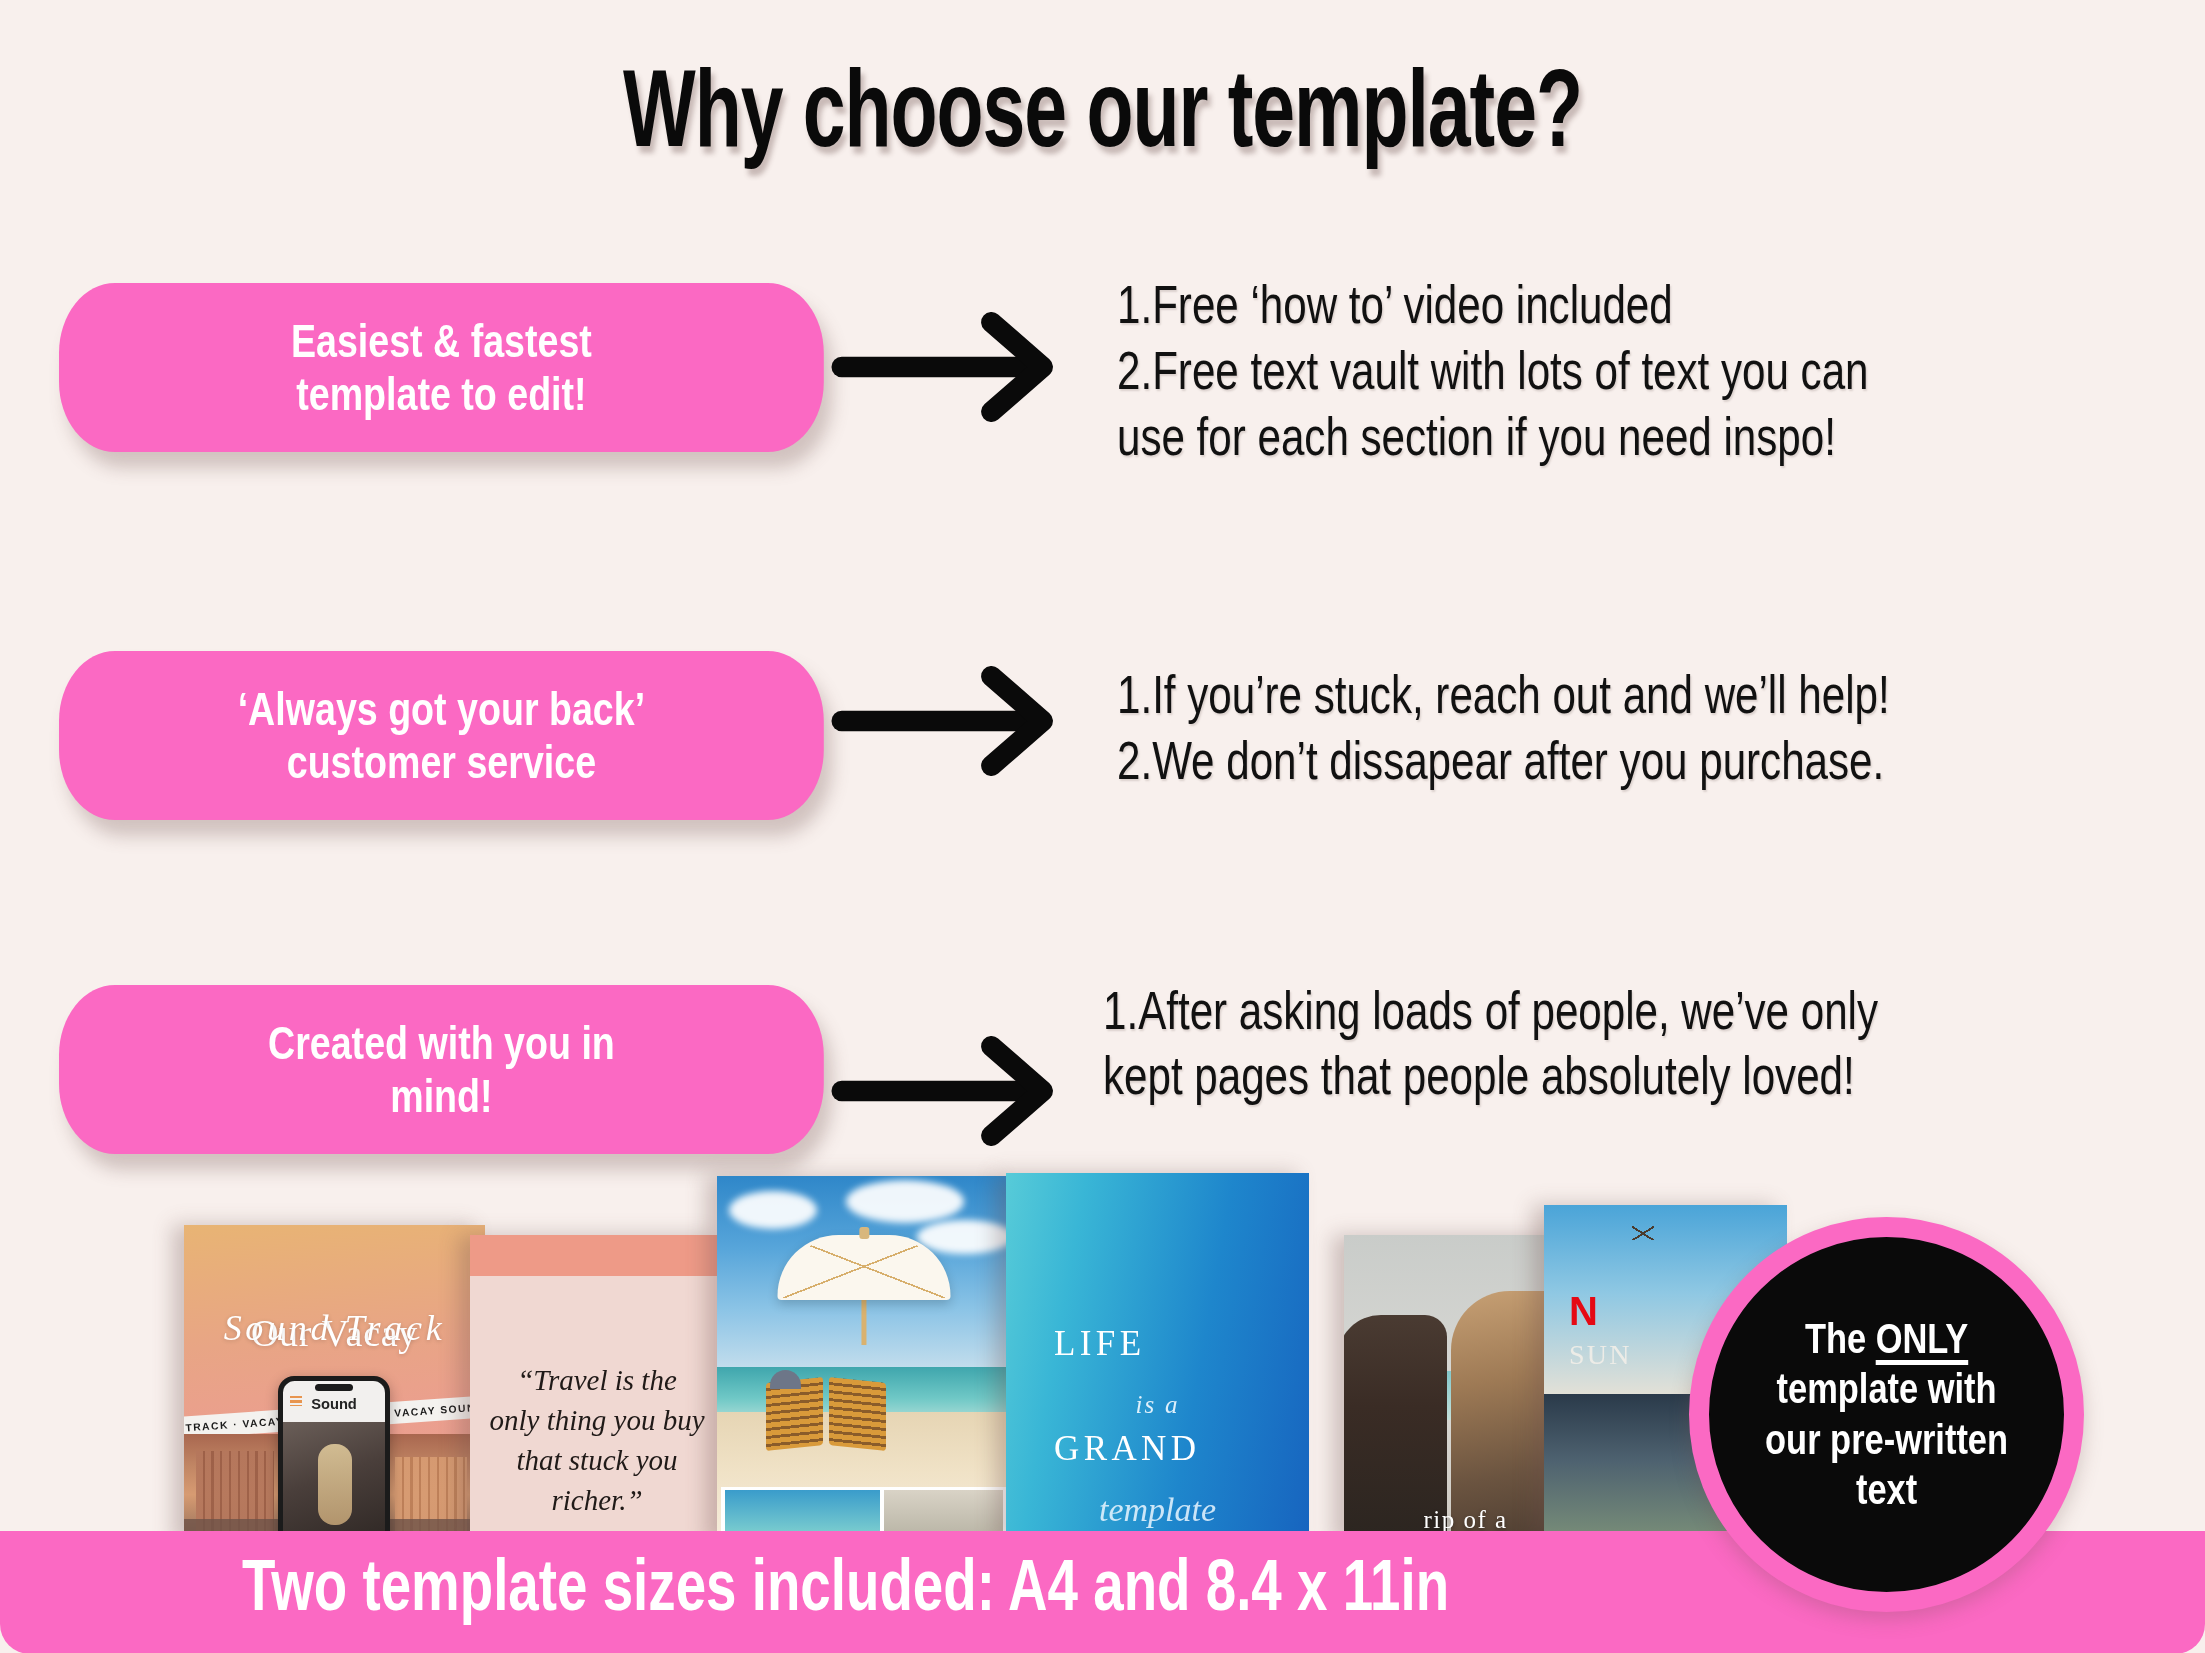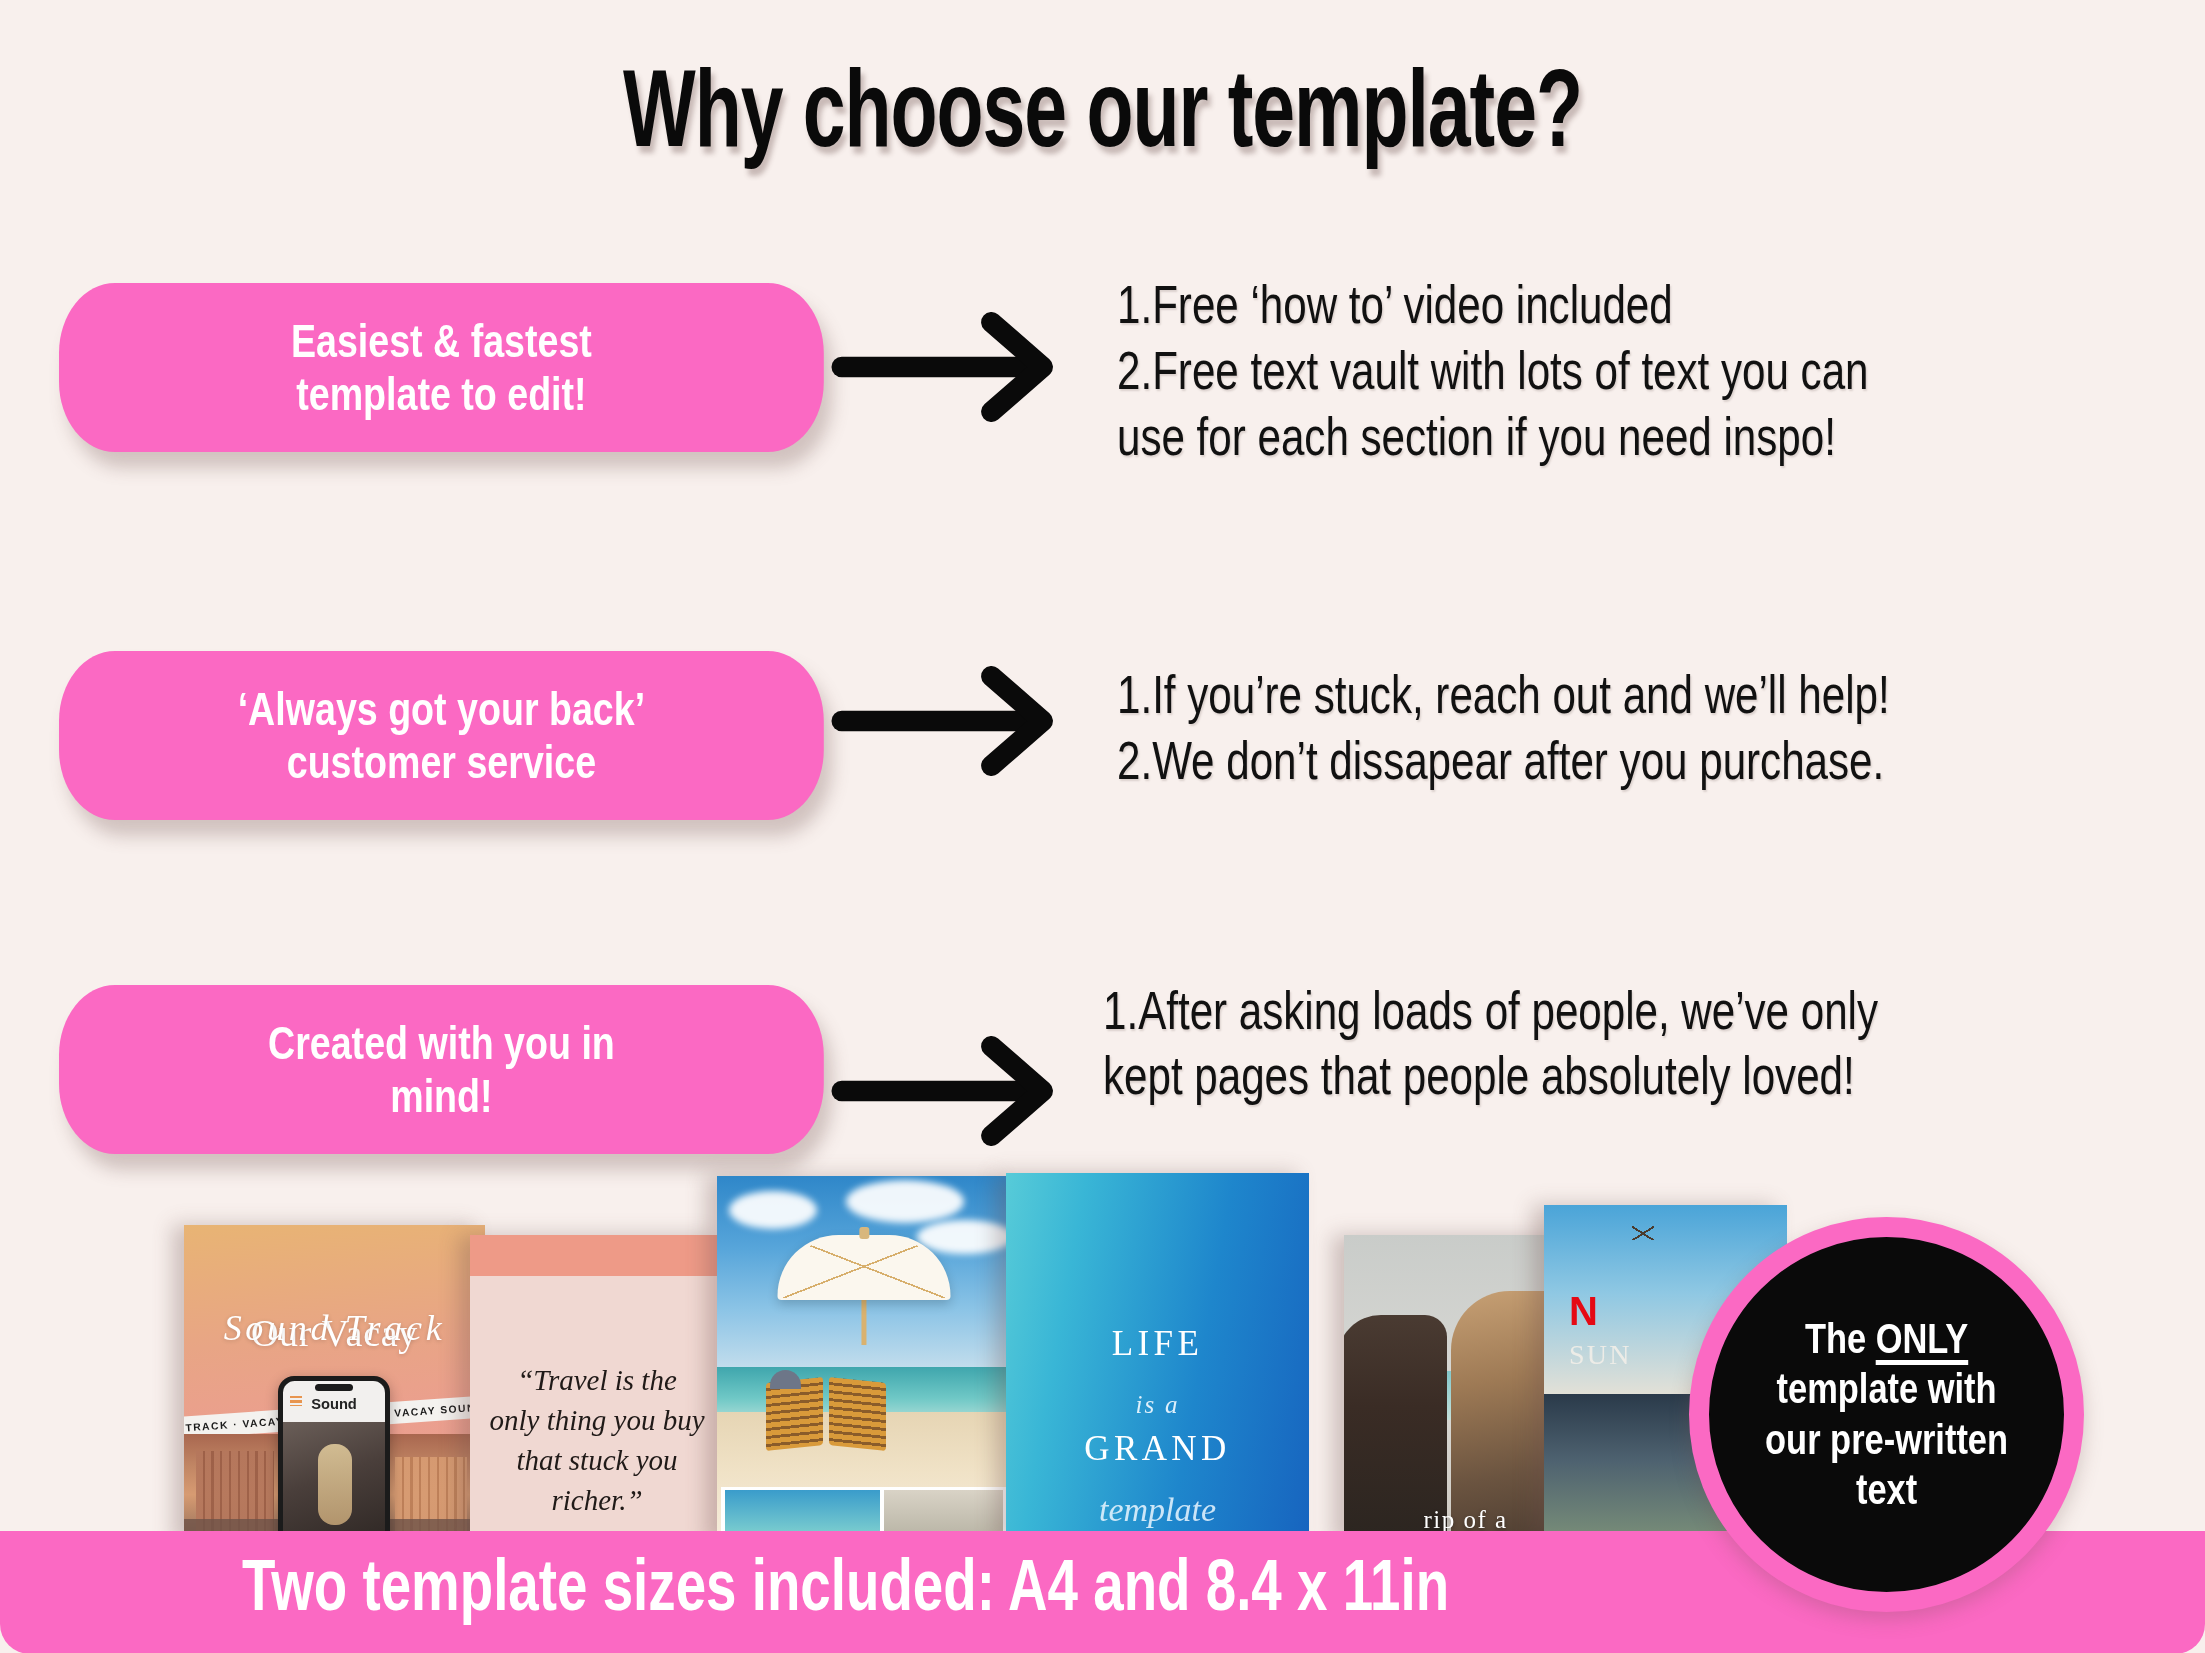--- a/index.html
+++ b/index.html
@@ -148,22 +148,22 @@
   #p3 .chairA{left:49px;}
   #p3 .chairB{left:112px;transform:skewY(6deg);}
   #p3 .hat{position:absolute;left:53px;bottom:calc(26% + 59px);width:31px;height:19px;background:#6d7688;border-radius:16px 16px 0 0;}
   #p3 .bottomphoto{position:absolute;left:4.4px;right:4.4px;bottom:4.4px;height:53px;background:#fff;padding:3.7px;box-sizing:border-box;display:flex;gap:3.7px;}
   #p3 .bp1{flex:1.3;background:linear-gradient(180deg,#3a9ccb,#7fd0cf);}
   #p3 .bp2{flex:1;background:linear-gradient(180deg,#d9d3c6,#b9b5a6);}
 
   
   #p4{left:1006px;top:-2.9px;width:303px;height:370px;
       background:linear-gradient(100deg,#57CBD8 0%,#39B6D6 22%,#1E86CC 62%,#1764BF 100%);}
-  #p4 .l1,#p4 .l3{position:absolute;left:0;right:0;text-align:center;color:#fff;
-      font-family:"Liberation Serif",serif;letter-spacing:4.4px;}
+  #p4 .l1,#p4 .l3{position:absolute;left:0;right:0;color:#fff;
+      font-family:"Liberation Serif",serif;letter-spacing:4.4px;padding-left:48px;}
   #p4 .l1{top:151px;font-size:35px;}
   #p4 .l3{top:256px;font-size:35px;}
   #p4 .l2{position:absolute;left:0;right:0;top:218px;text-align:center;color:#eef8ff;
       font-family:"Liberation Serif",serif;font-style:italic;font-size:25px;letter-spacing:2.2px;opacity:.92;}
   #p4 .l4{position:absolute;left:0;right:0;top:318px;text-align:center;color:#eaf6ff;
       font-family:"Liberation Serif",serif;font-style:italic;font-size:34px;opacity:.85;}
 
   
   #p5{left:1344px;top:59px;width:243px;height:309px;
       background:linear-gradient(180deg,#c9ccc9 0%,#d8d8d4 50%,#cfcac2 100%);}

